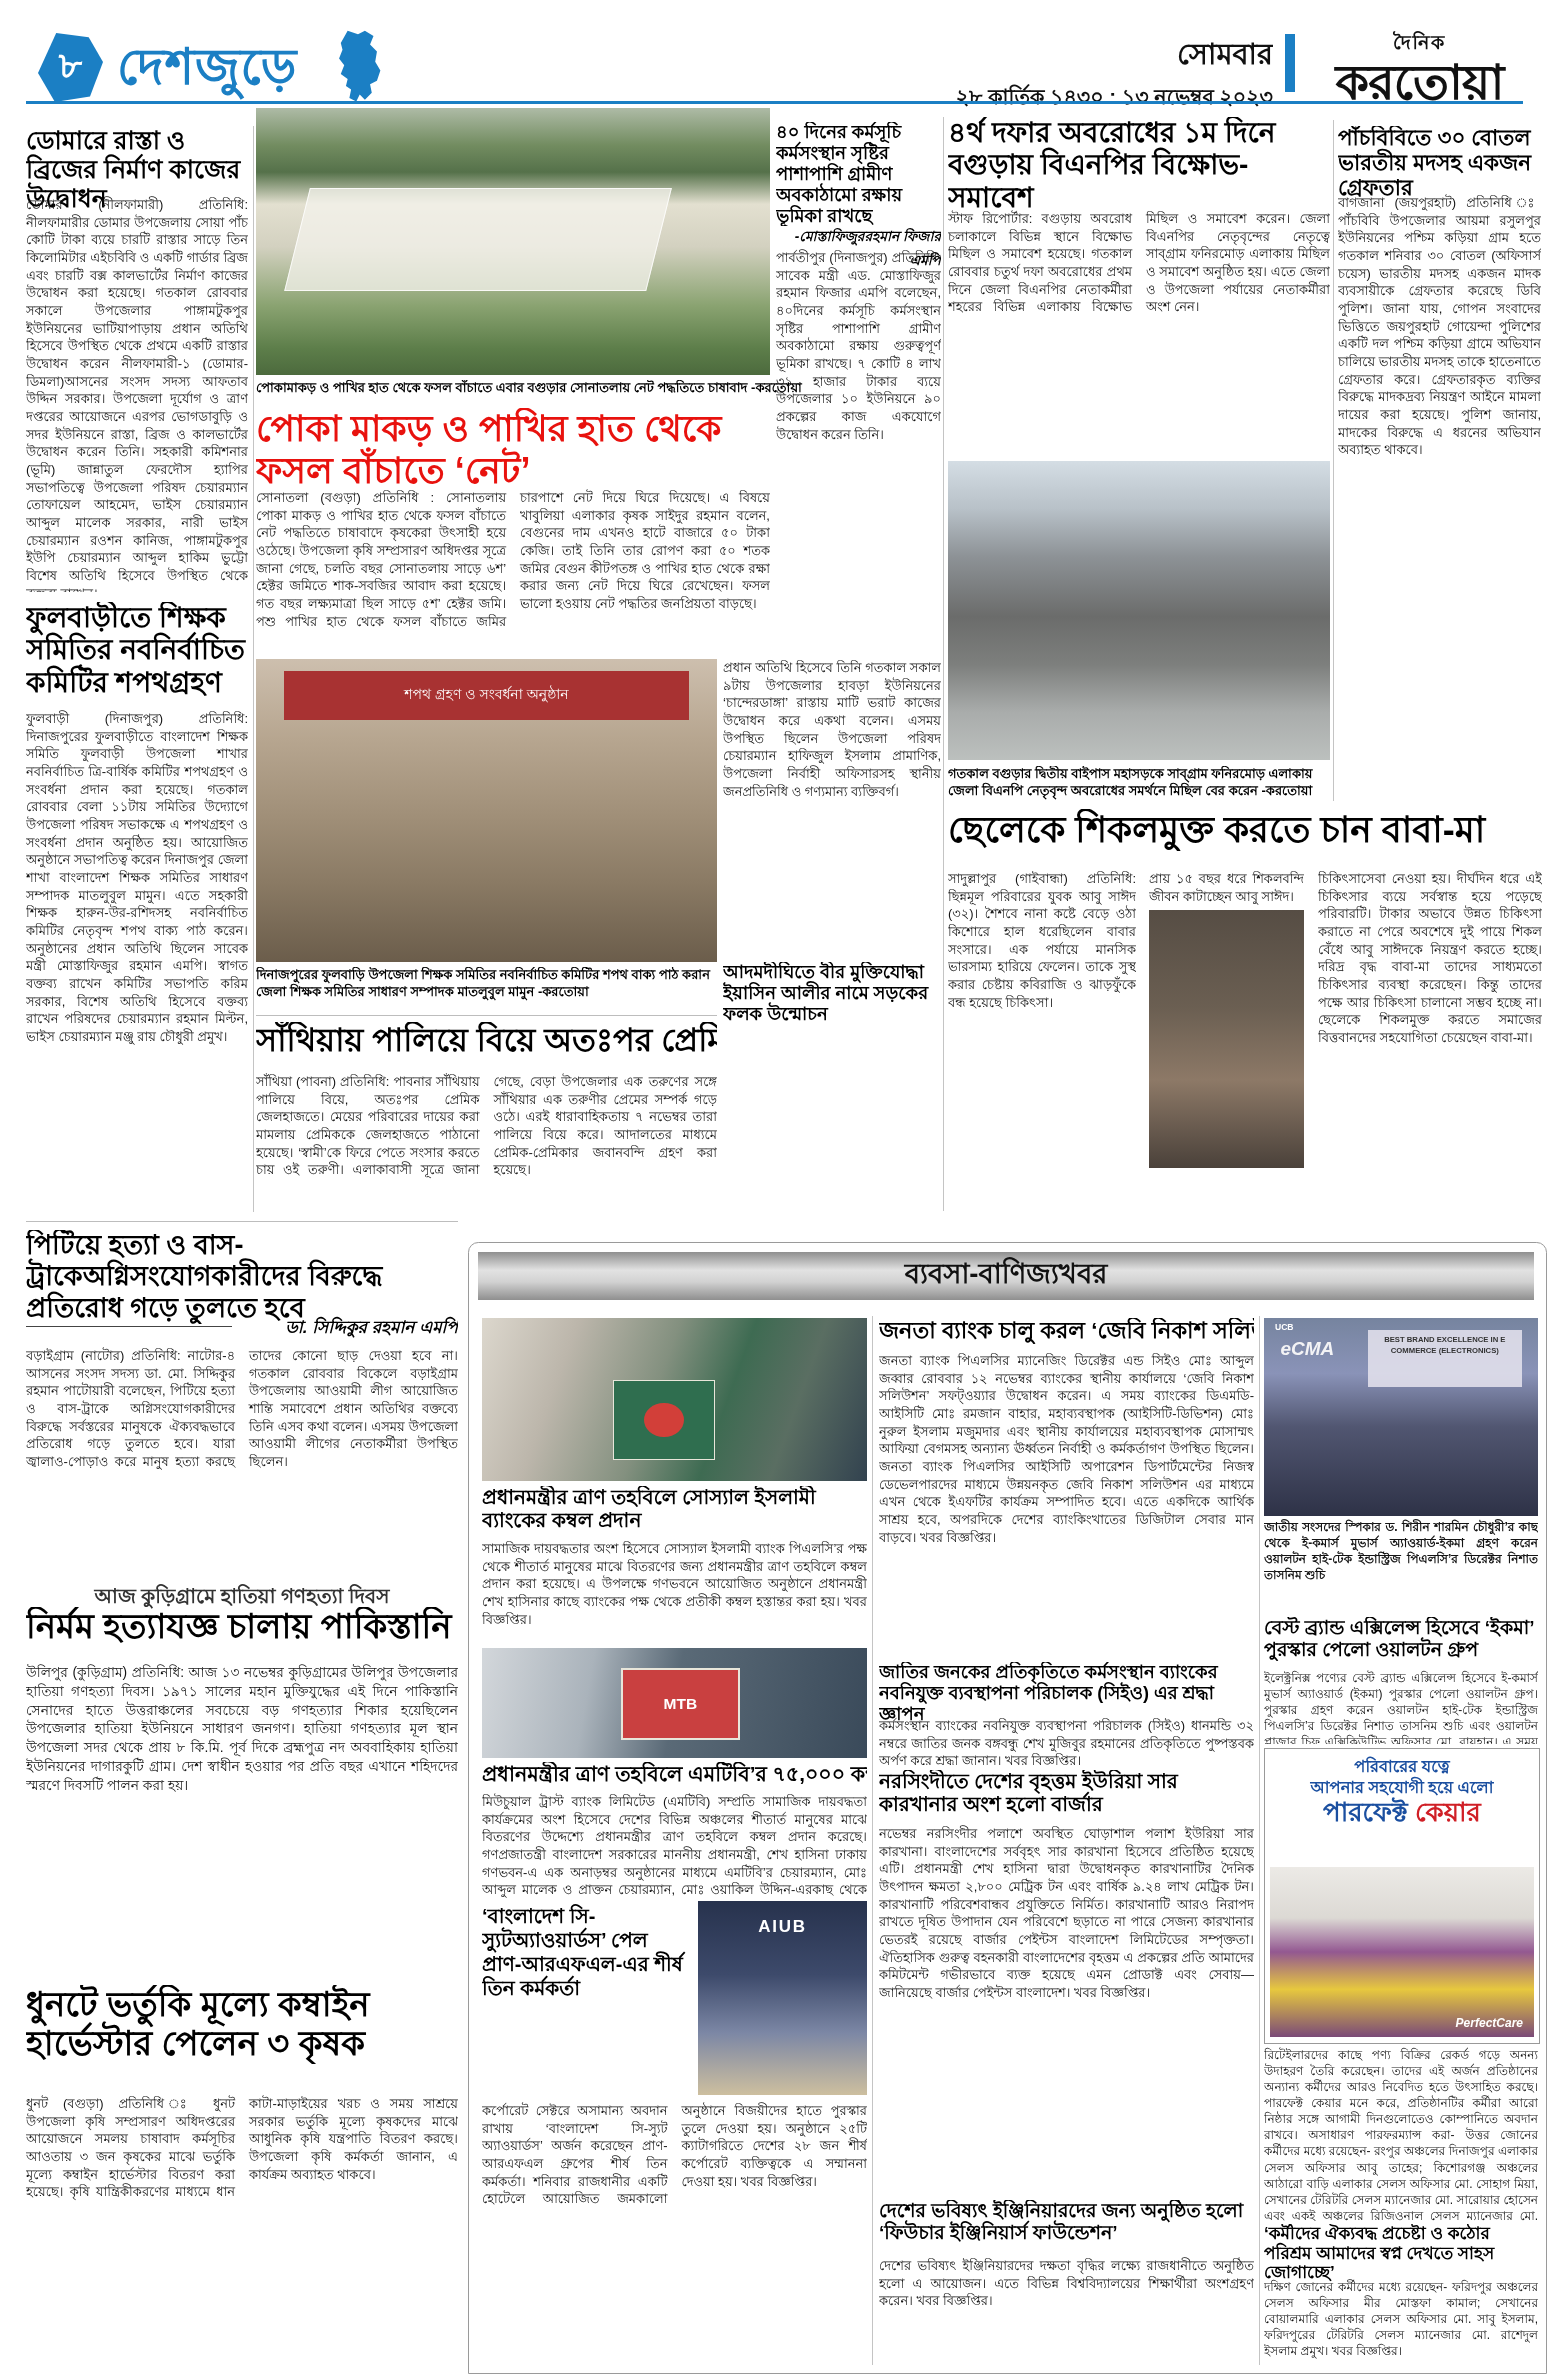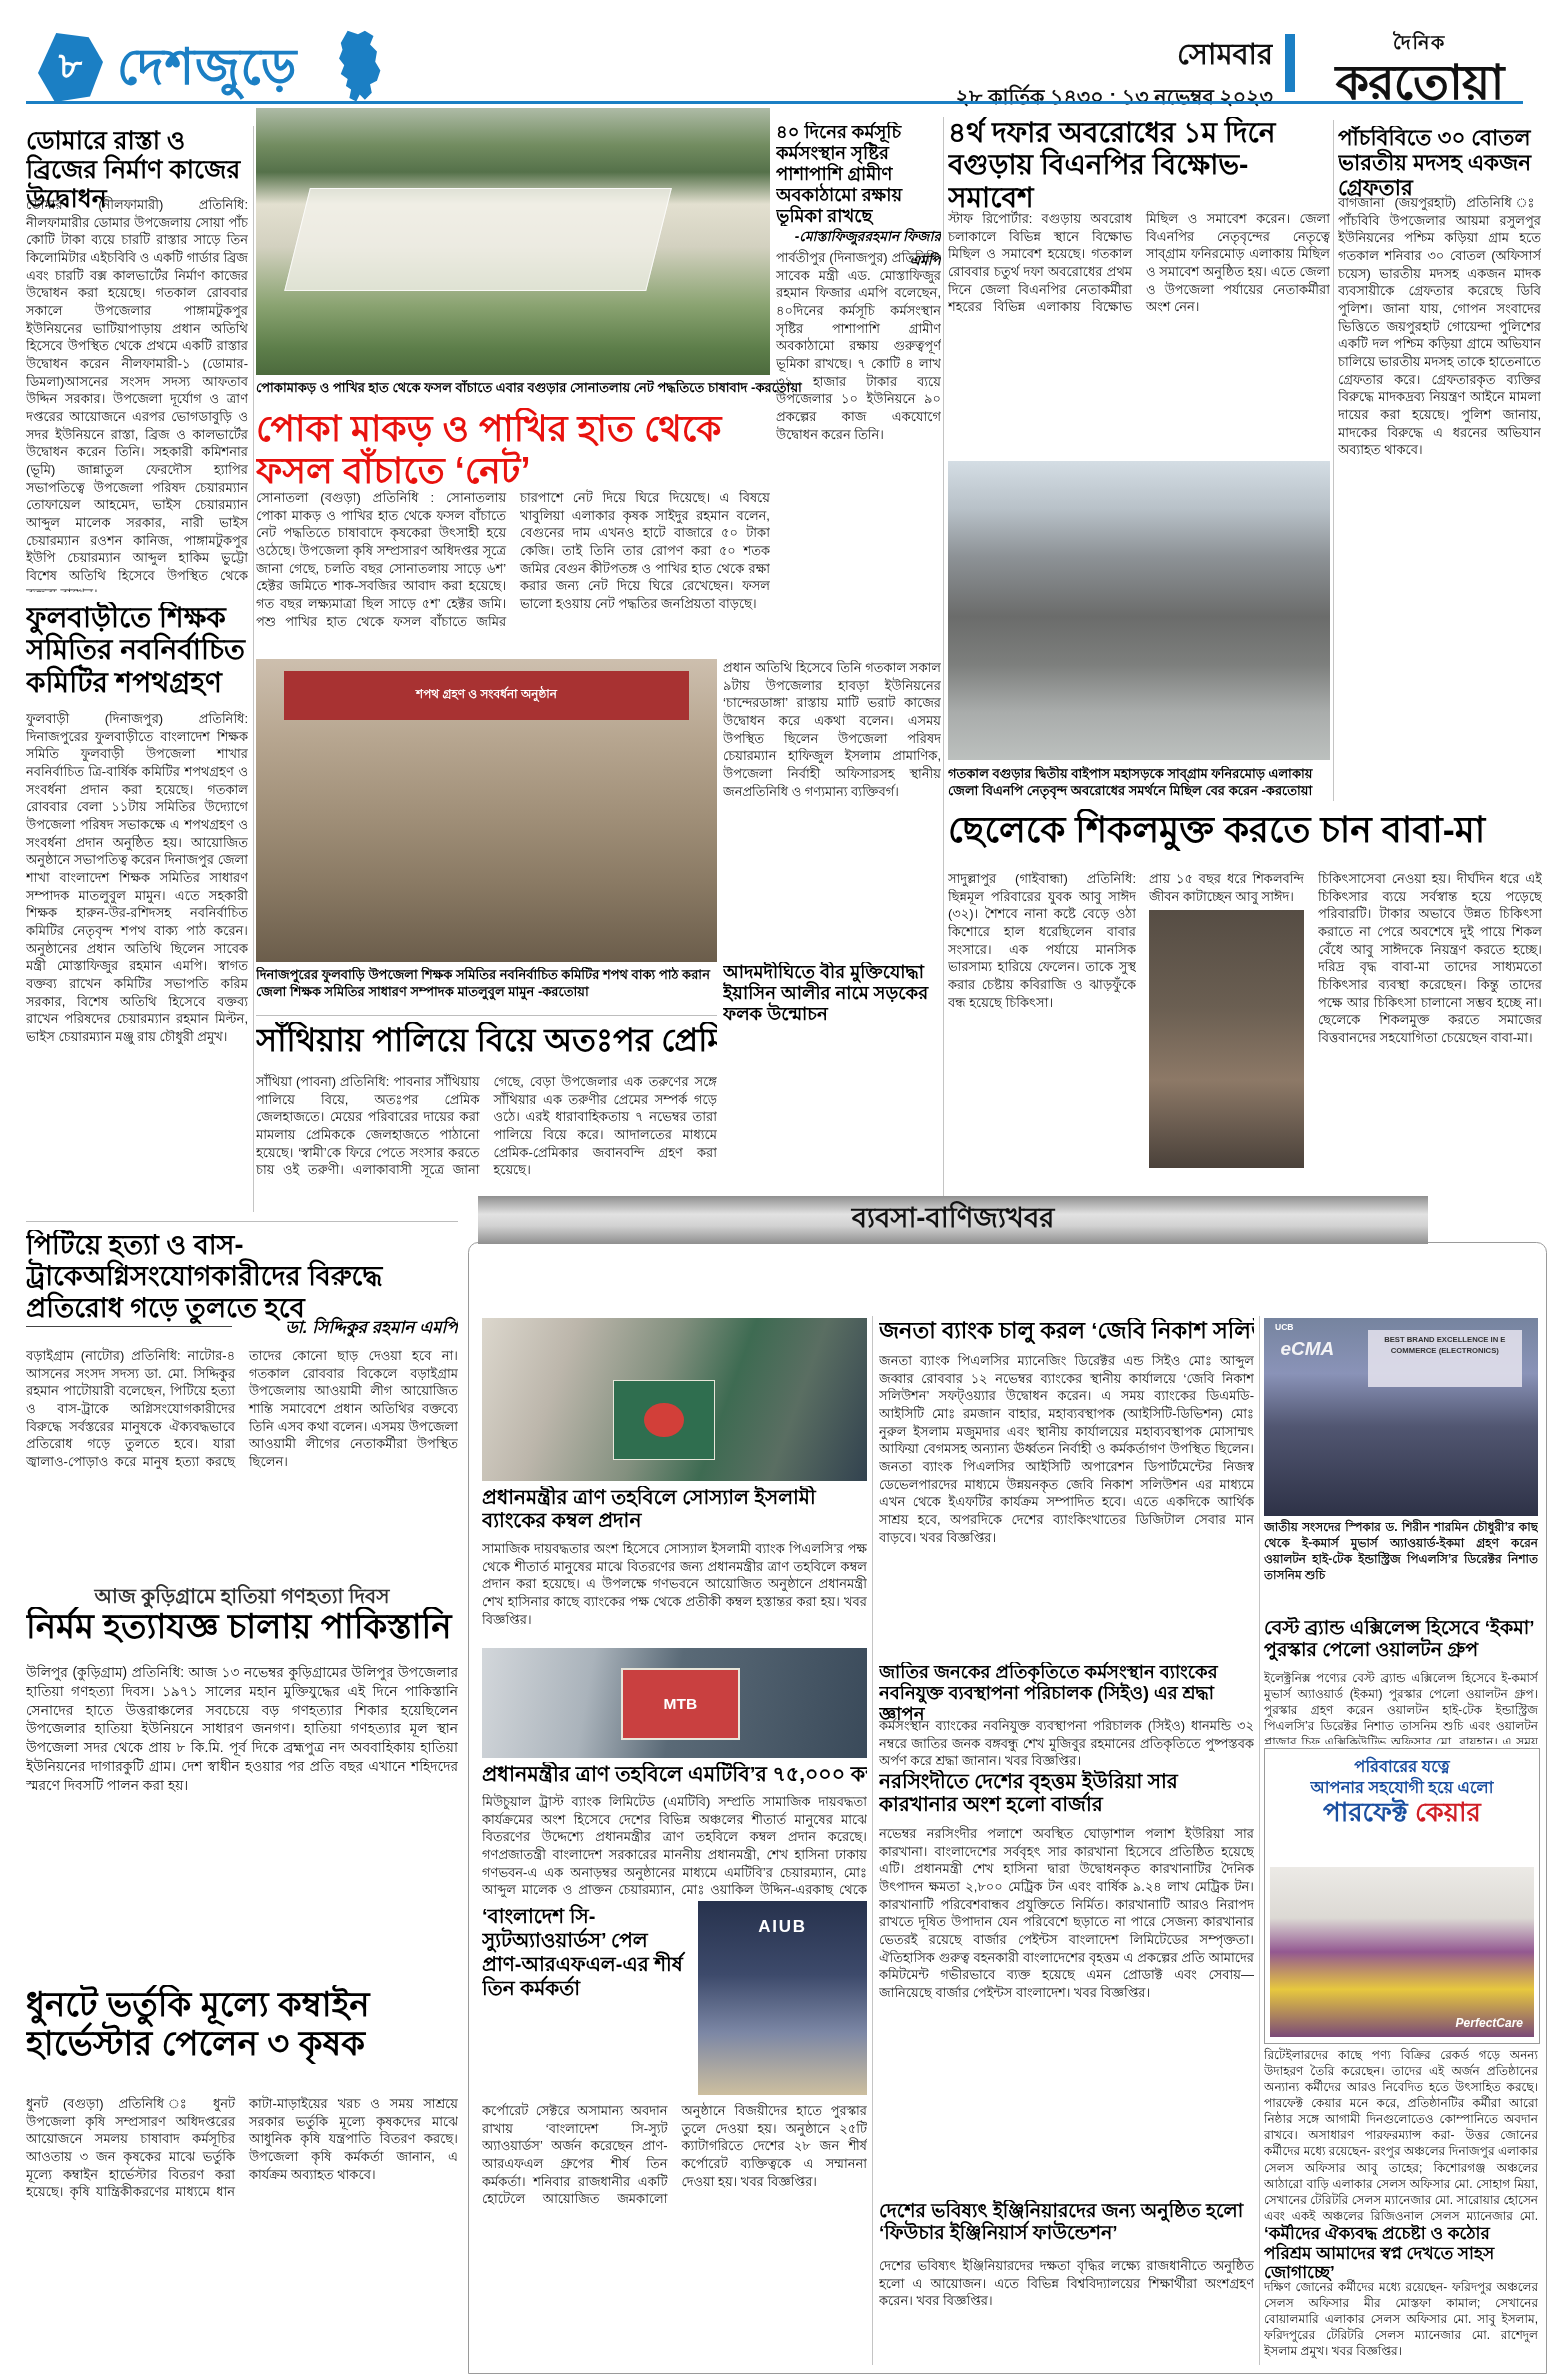--- a/index.html
+++ b/index.html
@@ -21,30 +21,30 @@
   .hex{position:absolute;left:38px;top:33px;width:65px;height:69px;background:#1b7fc4;
        clip-path:polygon(28% 0,78% 6%,100% 42%,80% 92%,26% 100%,0 58%);
        display:flex;align-items:center;justify-content:center;color:#fff;font-size:36px;font-weight:bold;}
   .section-name{position:absolute;left:117px;top:29px;font-size:50px;font-weight:bold;color:#1b7fc4;letter-spacing:0.9px;}
   .paper-top{font-size:19px;font-weight:bold;text-align:center;letter-spacing:1.7px;}
   .paper-main{font-size:48px;font-weight:bold;text-align:center;letter-spacing:-0.9px;line-height:.95;}
   .red-hl{color:#e8120e;}
   
   .bizbox{position:absolute;left:468px;top:1242px;width:1077px;height:1130px;border:1.7px solid #9a9a9a;
           border-radius:10.3px 10.3px 0 0;background:#fff;}
-  .bizhead{position:absolute;left:478px;top:1196px;width:950px;height:48px;
+  .bizhead{position:absolute;left:478px;top:1252px;width:1056px;height:48px;
            background:linear-gradient(180deg,#8f8f8f 0%,#e2e2e2 38%,#d2d2d2 62%,#8f8f8f 100%);
            display:flex;align-items:center;justify-content:center;font-size:27.5px;font-weight:bold;color:#111;}
   
   .ph-net{background:linear-gradient(180deg,#aebba6 0%,#728c60 14%,#55714a 24%,#e3e0d0 36%,#d3d1c0 52%,#8aa371 74%,#5d7e4a 90%,#4c6a3d 100%);}
   .ph-net .netting{position:absolute;left:8%;top:30%;width:70%;height:38%;background:rgba(244,243,236,.75);
                    transform:skewX(-14deg);border:0.9px solid rgba(255,255,255,.8);}
   .ph-oath{background:linear-gradient(180deg,#cdbfae 0%,#b7a690 26%,#a08f78 52%,#8a7a64 74%,#6b5d4b 100%);}
   .oath-banner{position:absolute;left:6%;top:4%;width:88%;height:16%;background:#a83232;color:#fff;
-               display:flex;align-items:center;justify-content:center;font-size:12px;font-weight:bold;}
+               display:flex;align-items:center;justify-content:center;font-size:14px;font-weight:normal;}
   .ph-rally{background:linear-gradient(180deg,#d4dde4 0%,#b8c1c8 16%,#8d9296 32%,#6b6c6b 52%,#7d7f7d 68%,#a9acab 84%,#bcc0be 100%);}
   .ph-chained{background:linear-gradient(180deg,#564d44 0%,#6b5f52 38%,#8d7967 66%,#4a413a 100%);}
   .ph-hasina{background:linear-gradient(110deg,#dcd7cd 0%,#bcb6ab 22%,#83907f 45%,#3e6b52 62%,#5a6e62 78%,#32424f 100%);}
   .flagcard{position:absolute;left:34%;top:38%;width:26%;height:48%;background:#2f6e4f;border:1.7px solid #e8e6da;}
   .flagcard .dot{position:absolute;left:30%;top:28%;width:40%;height:44%;border-radius:50%;background:#d23f39;}
   .ph-mtb{background:linear-gradient(100deg,#d3d7db 0%,#aab3bb 28%,#5a6a77 50%,#3a4a5a 100%);}
   .mtb-box{position:absolute;left:36%;top:18%;width:30%;height:62%;background:#c94040;border:2.6px solid #e8e6da;
            display:flex;align-items:center;justify-content:center;color:#fff;font-weight:bold;font-size:15.5px;}
   .ph-aiub{background:linear-gradient(180deg,#27324d 0%,#3d4a6b 38%,#7c87a5 68%,#cdbf9f 100%);}
   .aiub-label{position:absolute;left:0;top:8%;width:100%;text-align:center;color:#fff;font-weight:bold;font-size:17px;letter-spacing:1.7px;}

